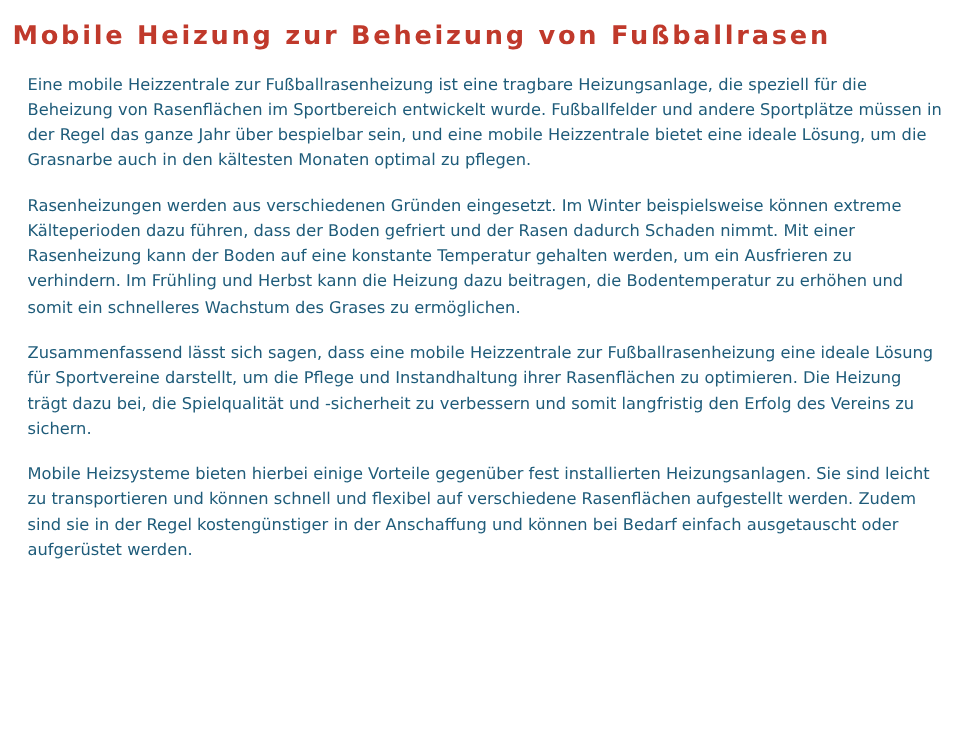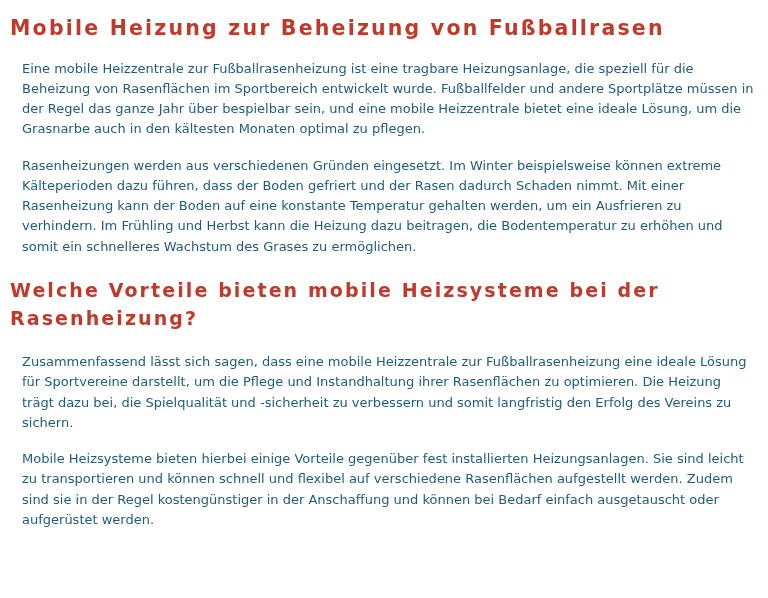--- a/index.html
+++ b/index.html
@@ -54,19 +54,18 @@
 <body>
 
 <div class="page">
 
   <h1 class="title">Mobile Heizung zur Beheizung von Fußballrasen</h1>
 
   <p class="body-text">Eine mobile Heizzentrale zur Fußballrasenheizung ist eine tragbare Heizungsanlage, die speziell für die Beheizung von Rasenflächen im Sportbereich entwickelt wurde. Fußballfelder und andere Sportplätze müssen in der Regel das ganze Jahr über bespielbar sein, und eine mobile Heizzentrale bietet eine ideale Lösung, um die Grasnarbe auch in den kältesten Monaten optimal zu pflegen.</p>
 
   <p class="body-text">Rasenheizungen werden aus verschiedenen Gründen eingesetzt. Im Winter beispielsweise können extreme Kälteperioden dazu führen, dass der Boden gefriert und der Rasen dadurch Schaden nimmt. Mit einer Rasenheizung kann der Boden auf eine konstante Temperatur gehalten werden, um ein Ausfrieren zu verhindern. Im Frühling und Herbst kann die Heizung dazu beitragen, die Bodentemperatur zu erhöhen und somit ein schnelleres Wachstum des Grases zu ermöglichen.</p>
 
-  <h2 class="subtitle">Welche Vorteile bieten mobile Heizsysteme bei der Rasenheizung?</h2>
 
   <p class="body-text">Zusammenfassend lässt sich sagen, dass eine mobile Heizzentrale zur Fußballrasenheizung eine ideale Lösung für Sportvereine darstellt, um die Pflege und Instandhaltung ihrer Rasenflächen zu optimieren. Die Heizung trägt dazu bei, die Spielqualität und -sicherheit zu verbessern und somit langfristig den Erfolg des Vereins zu sichern.</p>
 
   <p class="body-text section-intro">Mobile Heizsysteme bieten hierbei einige Vorteile gegenüber fest installierten Heizungsanlagen. Sie sind leicht zu transportieren und können schnell und flexibel auf verschiedene Rasenflächen aufgestellt werden. Zudem sind sie in der Regel kostengünstiger in der Anschaffung und können bei Bedarf einfach ausgetauscht oder aufgerüstet werden.</p>
 
 </div>
 
 </body></html>

